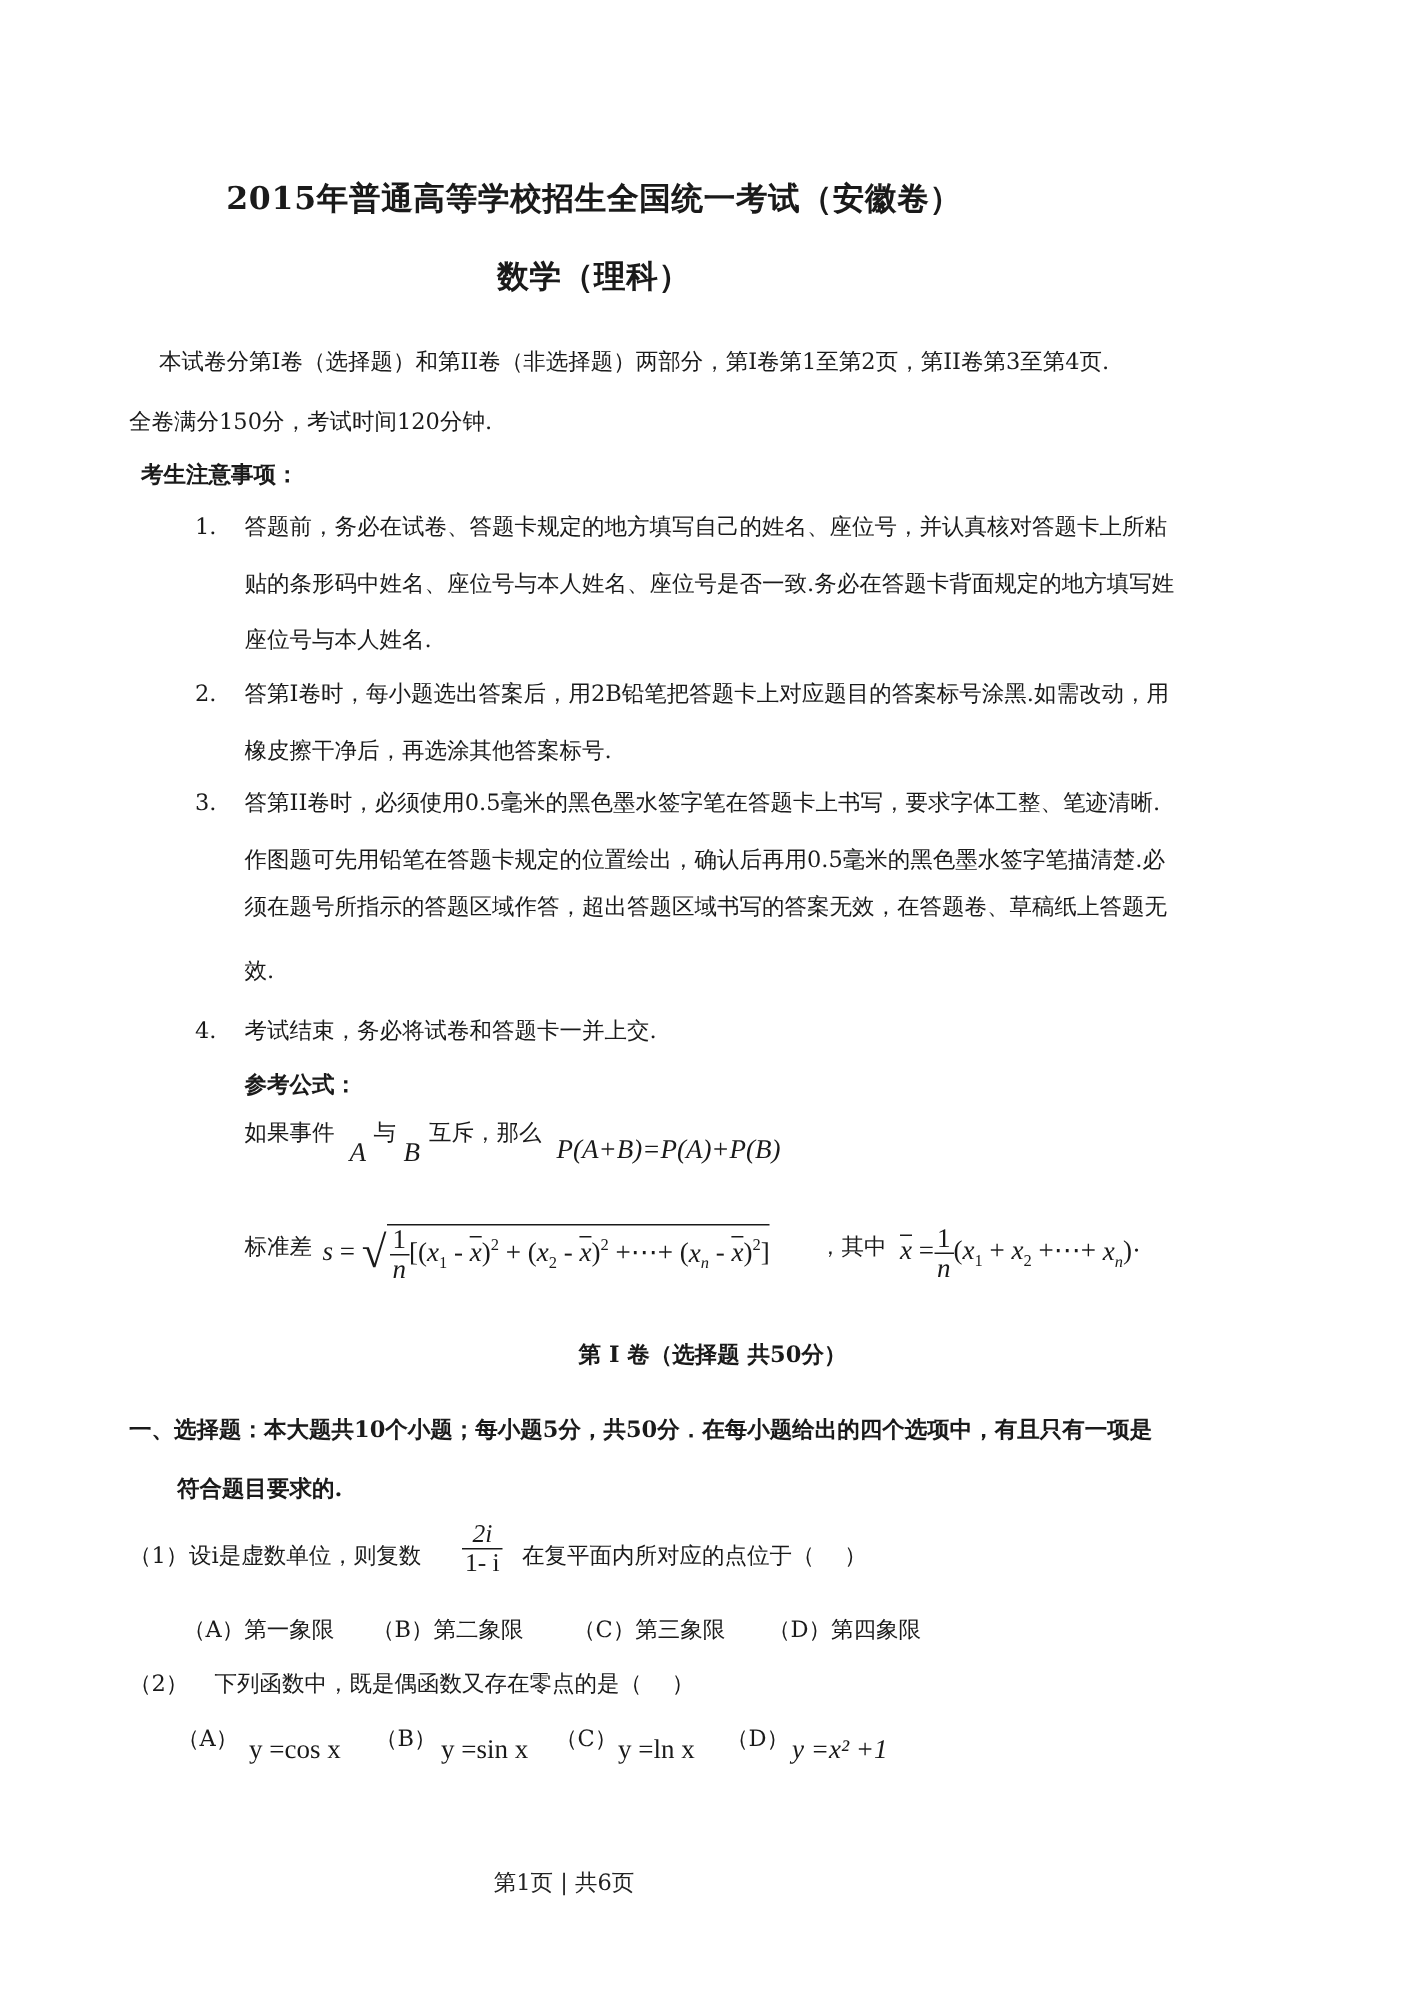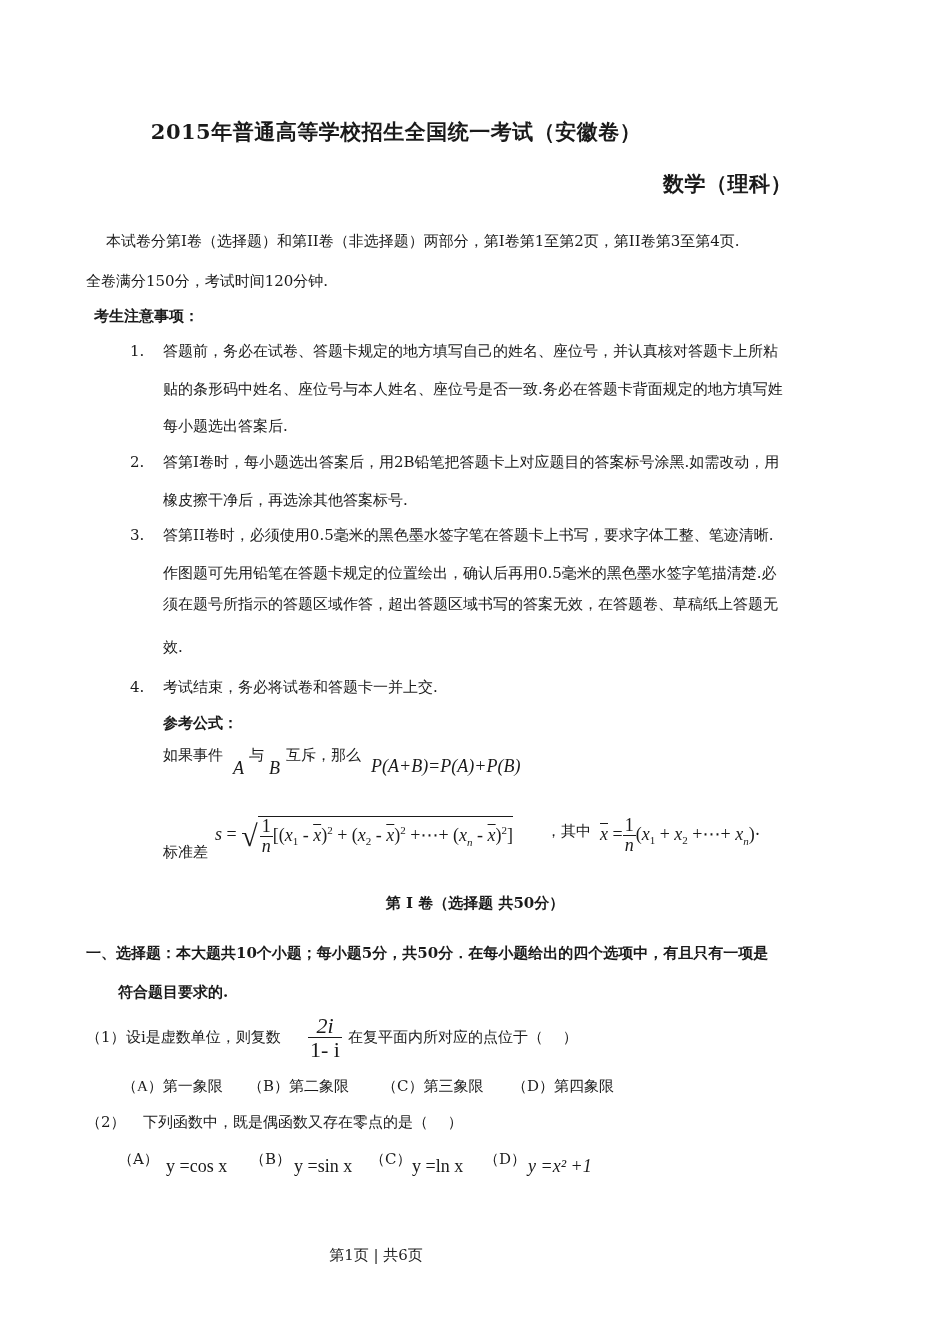--- a/index.html
+++ b/index.html
@@ -17,31 +17,31 @@
   .frac .d { display:block; padding:0 2px; }
   .sqrt { display:inline-block; border-top:1.2px solid #1a1a1a; padding-left:2px; vertical-align:middle; }
   .over { text-decoration: overline; }
   sup, sub { font-size:11px; }
   .footer { left:0; width:752px; text-align:center; font-size:15px; top:1246px; color:#222; }
 </style>
 </head>
 <body>
 
 <div class="abs title" style="top:118px;">2015年普通高等学校招生全国统一考试（安徽卷）</div>
-<div class="abs title" style="top:170px;text-align:right;">数学（理科）</div>
+<div class="abs title" style="top:170px;">数学（理科）</div>
 
 <div class="abs p" style="left:106px; top:232px;">本试卷分第I卷（选择题）和第II卷（非选择题）两部分，第I卷第1至第2页，第II卷第3至第4页.</div>
 <div class="abs p" style="left:86px; top:272px;">全卷满分150分，考试时间120分钟.</div>
 
 <div class="abs p b" style="left:94px; top:307px;">考生注意事项：</div>
 
 <div class="abs num" style="left:130px; top:342px;">1.</div>
 <div class="abs p" style="left:163px; top:342px;">答题前，务必在试卷、答题卡规定的地方填写自己的姓名、座位号，并认真核对答题卡上所粘</div>
 <div class="abs p" style="left:163px; top:380px;text-align:center;">贴的条形码中姓名、座位号与本人姓名、座位号是否一致.务必在答题卡背面规定的地方填写姓</div>
-<div class="abs p" style="left:163px; top:417px;">每小题选出答案后.</div>
+<div class="abs p" style="left:163px; top:417px;">座位号与本人姓名.</div>
 
 <div class="abs num" style="left:130px; top:453px;">2.</div>
 <div class="abs p" style="left:163px; top:453px;">答第I卷时，每小题选出答案后，用2B铅笔把答题卡上对应题目的答案标号涂黑.如需改动，用</div>
 <div class="abs p" style="left:163px; top:491px;">橡皮擦干净后，再选涂其他答案标号.</div>
 
 <div class="abs num" style="left:130px; top:526px;">3.</div>
 <div class="abs p" style="left:163px; top:526px;">答第II卷时，必须使用0.5毫米的黑色墨水签字笔在答题卡上书写，要求字体工整、笔迹清晰.</div>
 <div class="abs p" style="left:163px; top:564px;">作图题可先用铅笔在答题卡规定的位置绘出，确认后再用0.5毫米的黑色墨水签字笔描清楚.必</div>
 <div class="abs p" style="left:163px; top:595px;">须在题号所指示的答题区域作答，超出答题区域书写的答案无效，在答题卷、草稿纸上答题无</div>
 <div class="abs p" style="left:163px; top:638px;">效.</div>
@@ -54,48 +54,48 @@
 <div class="abs" style="left:163px; top:746px; height:40px;">
   <span class="p" style="position:absolute; left:0; top:0;">如果事件</span>
   <span class="math it" style="position:absolute; left:70px; top:12px;">A</span>
   <span class="p" style="position:absolute; left:86px; top:0;">与</span>
   <span class="math it" style="position:absolute; left:106px; top:12px;">B</span>
   <span class="p" style="position:absolute; left:123px; top:0;">互斥，那么</span>
   <span class="math it" style="position:absolute; left:208px; top:10px;">P(A+B)=P(A)+P(B)</span>
 </div>
 
 <div class="abs" style="left:163px; top:812px; height:60px; width:640px;">
-  <span class="p" style="position:absolute; left:0; top:10px;margin-top:21px;">标准差</span>
+  <span class="p" style="position:absolute; left:0; top:10px;">标准差</span>
   <span class="math" style="position:absolute; left:52px; top:4px;">
     <span class="it">s</span> =
     <span style="font-size:30px; vertical-align:middle;">√</span><span class="sqrt">
       <span class="frac"><span class="n">1</span><span class="d it">n</span></span>[(<span class="it">x</span><sub>1</sub> - <span class="over it">x</span>)<sup>2</sup> + (<span class="it">x</span><sub>2</sub> - <span class="over it">x</span>)<sup>2</sup> +⋯+ (<span class="it">x<sub>n</sub></span> - <span class="over it">x</span>)<sup>2</sup>]
     </span>
   </span>
   <span class="p" style="position:absolute; left:383px; top:10px;">，其中</span>
   <span class="math" style="position:absolute; left:437px; top:4px;">
     <span class="over it">x</span> =<span class="frac"><span class="n">1</span><span class="d it">n</span></span>(<span class="it">x</span><sub>1</sub> + <span class="it">x</span><sub>2</sub> +⋯+ <span class="it">x<sub>n</sub></span>)·
   </span>
 </div>
 
 <div class="abs p b" style="left:0; width:950px; text-align:center; top:894px;">第 I 卷（选择题 共50分）</div>
 
 <div class="abs p b" style="left:86px; top:944px;text-align:right;">一、选择题：本大题共10个小题；每小题5分，共50分．在每小题给出的四个选项中，有且只有一项是</div>
 <div class="abs p b" style="left:118px; top:983px;">符合题目要求的.</div>
 
 <div class="abs" style="left:86px; top:1014px; height:50px; width:560px;">
   <span class="p" style="position:absolute; left:0; top:14px;">（1）</span>
   <span class="p" style="position:absolute; left:40px; top:14px;">设i是虚数单位，则复数</span>
-  <span class="math frac" style="position:absolute; left:222px; top:0; font-size:22px;">
+  <span class="math frac" style="position:absolute; left:222px; top:0; font-size:17px;">
     <span class="n it">2i</span>
     <span class="d">1- i</span>
   </span>
   <span class="p" style="position:absolute; left:262px; top:14px;">在复平面内所对应的点位于（　 ）</span>
 </div>
-<div class="abs p" style="left:122px; top:1077px;font-family:Liberation Serif, serif;">（A）第一象限</div>
+<div class="abs p" style="left:122px; top:1077px;">（A）第一象限</div>
 <div class="abs p" style="left:248px; top:1077px;">（B）第二象限</div>
 <div class="abs p" style="left:382px; top:1077px;">（C）第三象限</div>
 <div class="abs p" style="left:512px; top:1077px;">（D）第四象限</div>
 
 <div class="abs p" style="left:86px; top:1113px;">（2）</div>
 <div class="abs p" style="left:126px; top:1113px;margin-left:17px;">下列函数中，既是偶函数又存在零点的是（　 ）</div>
 
 <div class="abs p" style="left:118px; top:1150px;">（A）</div>
 <div class="abs math" style="left:166px; top:1156px;">y =cos x</div>
 <div class="abs p" style="left:250px; top:1150px;">（B）</div>

